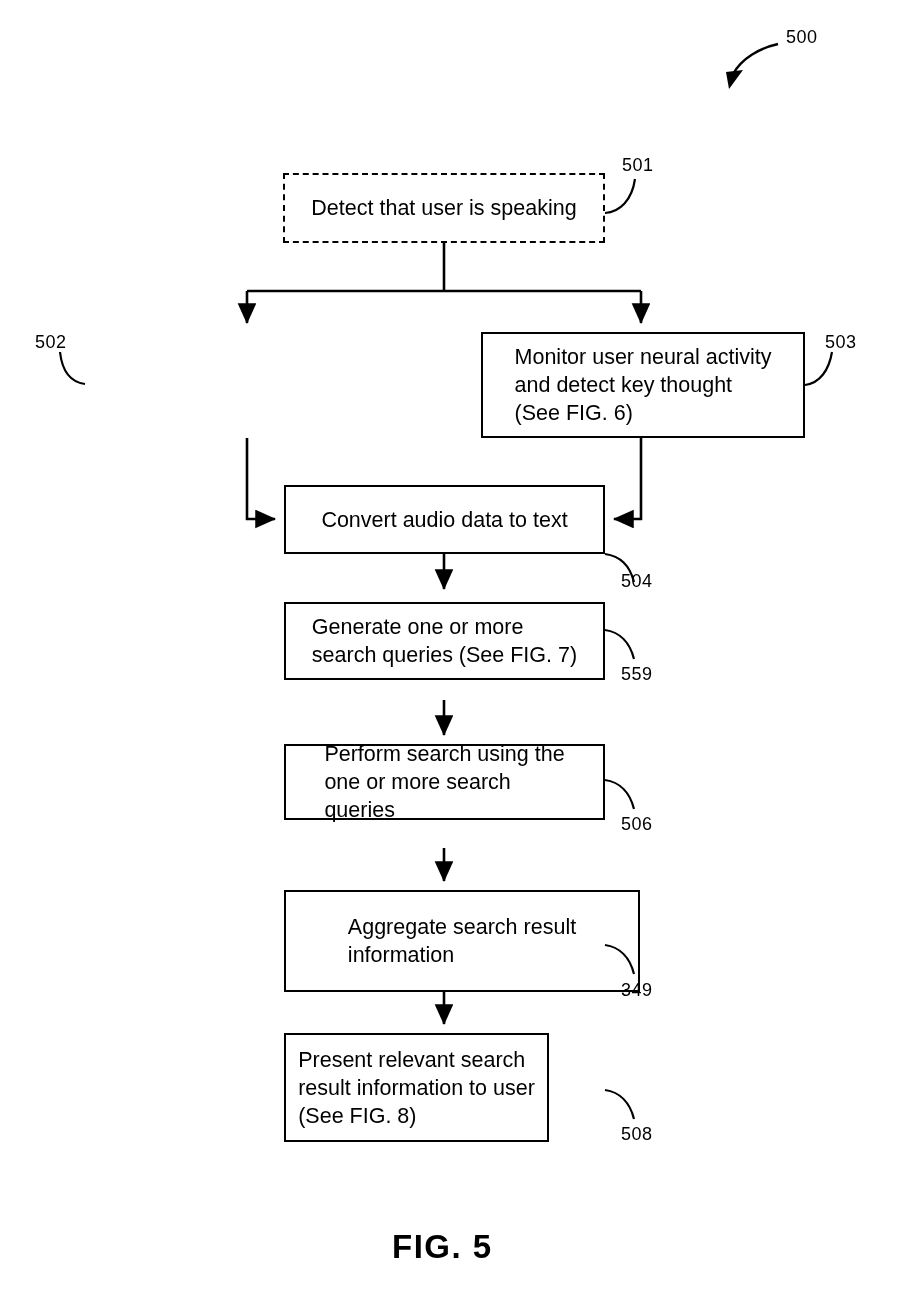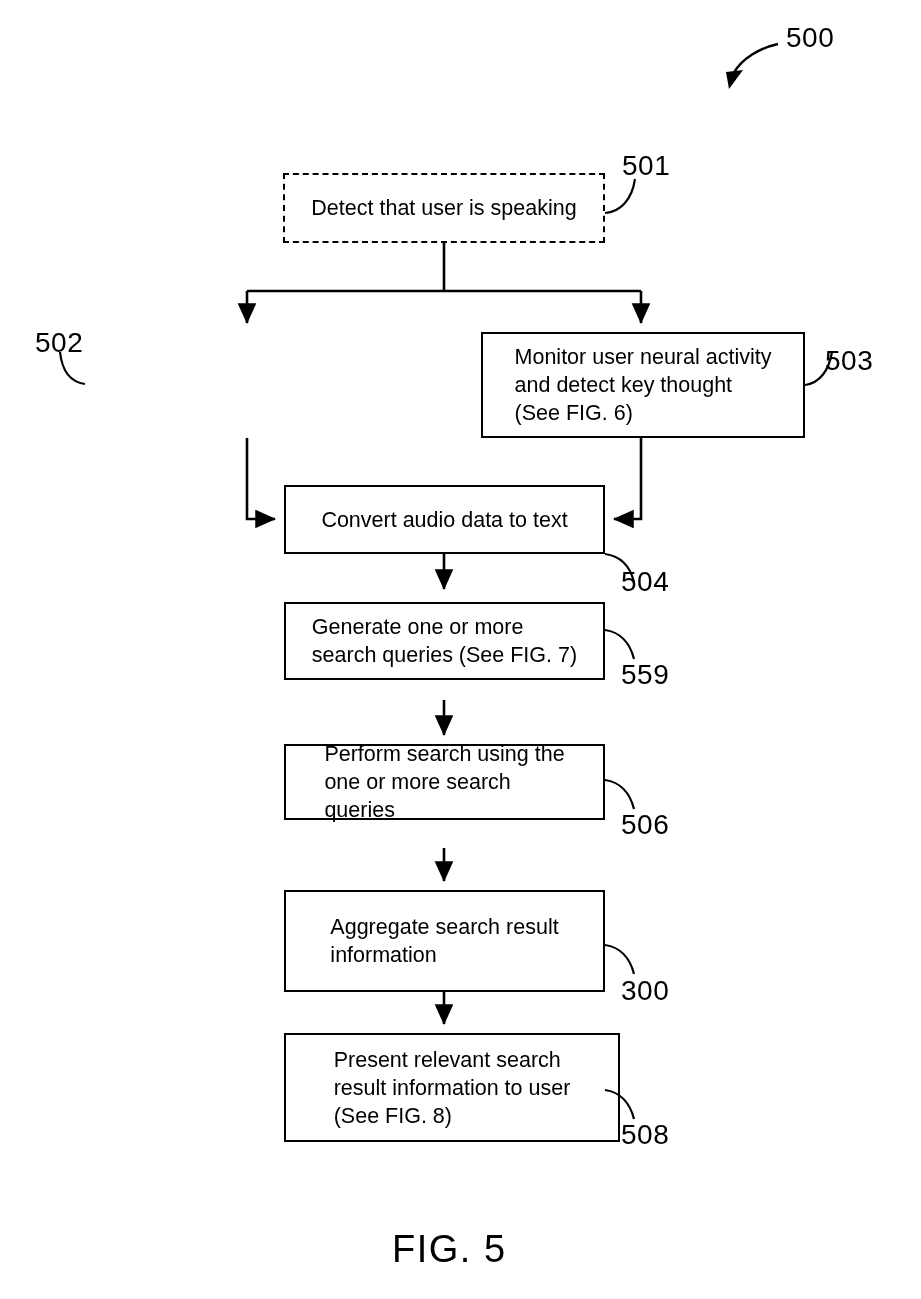--- a/index.html
+++ b/index.html
@@ -40,31 +40,32 @@
   }
   .node-label {
     font-size: 21.5px;
     line-height: 28px;
     white-space: pre-line;
     letter-spacing: 0px;
     padding: 0 6px;
   }
   .ref-num {
     position: absolute;
-    font-size: 28px;
+    font-size: 18px;
     line-height: 25px;
     letter-spacing: 0.5px;
     white-space: nowrap;
     text-align: center;
   }
   .fig-caption {
     position: absolute;
-    font-size: 38px;
+    font-size: 33px;
     letter-spacing: 1.5px;
     white-space: nowrap;
+    font-weight: bold;
   }
 </style>
 </head>
 <body>
 
 <div id="figure-root">
 
   <svg id="figure-svg" viewBox="0 0 921 1299" xmlns="http://www.w3.org/2000/svg">
     <defs>
       <marker id="arrowhead" markerWidth="9" markerHeight="9" refX="7.6" refY="3.6" orient="auto" markerUnits="strokeWidth">
@@ -125,36 +126,36 @@
     <span class="node-label">Generate one or more
 search queries (See FIG. 7)</span>
   </div>
 
   <div class="node-box" style="left:284px; top:744px; width:321px; height:76px;">
     <span class="node-label">Perform search using the
 one or more search
 queries</span>
   </div>
 
-  <div class="node-box" style="left:284px; top:890px; width:321px; height:102px;">
+  <div class="node-box" style="left:284px; top:890px; width:356px; height:102px;">
     <span class="node-label">Aggregate search result
 information</span>
   </div>
 
-  <div class="node-box" style="left:284px; top:1033px; width:336px; height:109px;">
+  <div class="node-box" style="left:284px; top:1033px; width:265px; height:109px;">
     <span class="node-label">Present relevant search
 result information to user
 (See FIG. 8)</span>
   </div>
 
   <span class="ref-num" style="left:786px; top:25px;">500</span>
   <span class="ref-num" style="left:622px; top:153px;">501</span>
   <span class="ref-num" style="left:35px; top:330px;">502</span>
-  <span class="ref-num" style="left:825px; top:348px;">503</span>
+  <span class="ref-num" style="left:825px; top:330px;">503</span>
   <span class="ref-num" style="left:621px; top:569px;">504</span>
   <span class="ref-num" style="left:621px; top:662px;">559</span>
   <span class="ref-num" style="left:621px; top:812px;">506</span>
-  <span class="ref-num" style="left:621px; top:978px;">300</span>
+  <span class="ref-num" style="left:621px; top:978px;">349</span>
   <span class="ref-num" style="left:621px; top:1122px;">508</span>
 
   <span class="fig-caption" style="left:392px; top:1228px;">FIG. 5</span>
 
 </div>
 
 </body></html>

